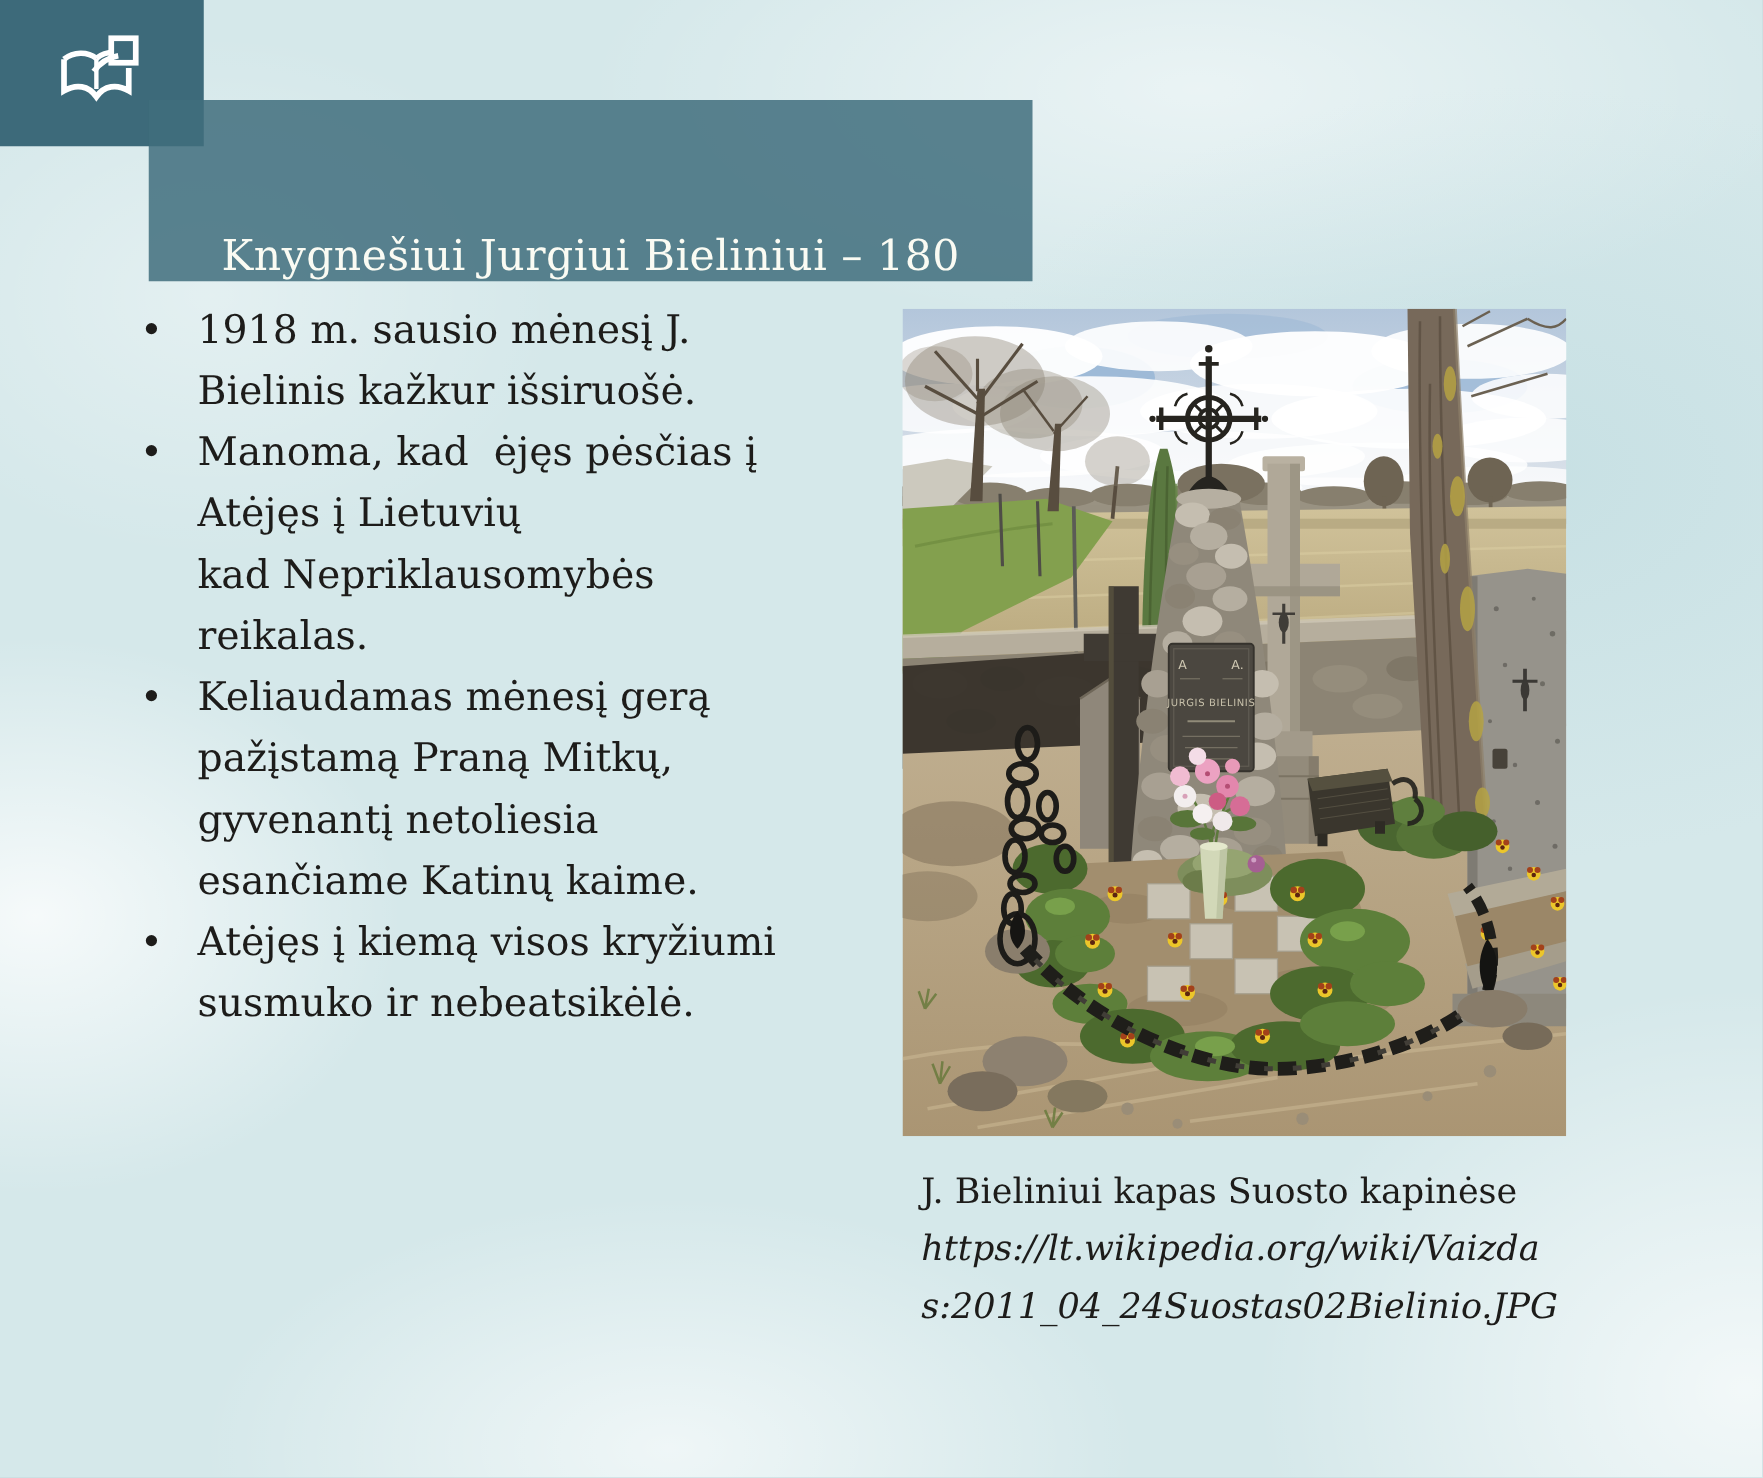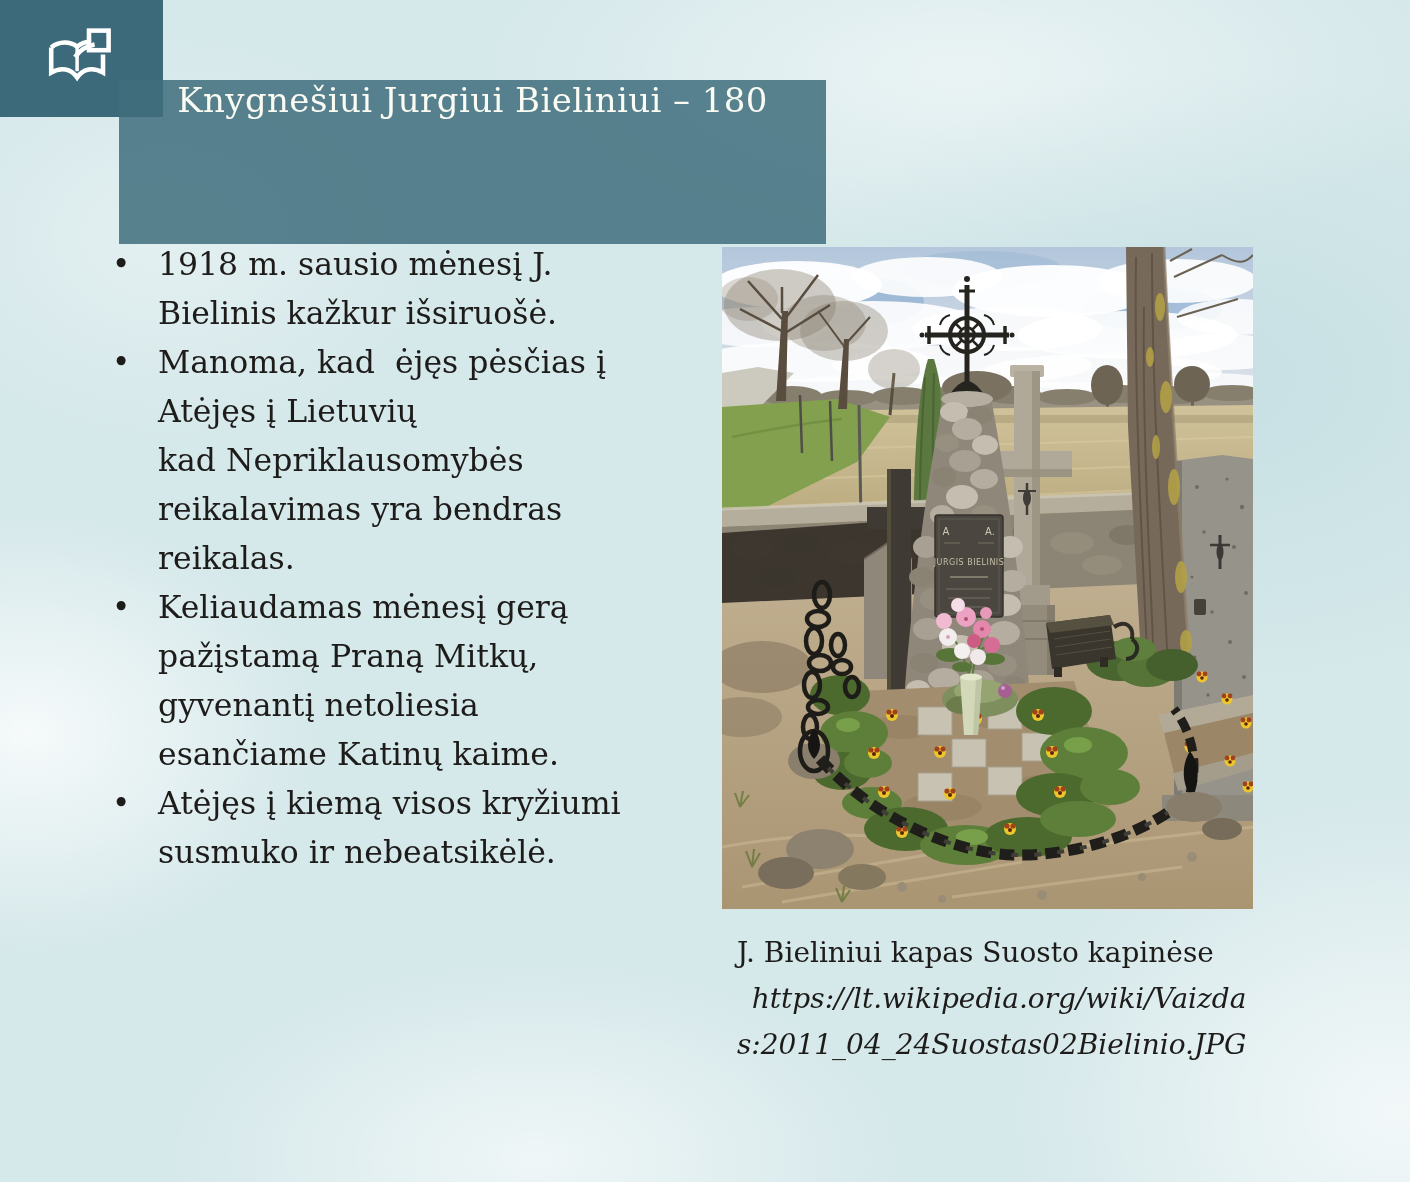--- a/index.html
+++ b/index.html
@@ -14,23 +14,23 @@
       radial-gradient(ellipse 560px 460px at 99% 94%, rgba(255,255,255,.7), rgba(255,255,255,0) 70%),
       radial-gradient(ellipse 400px 300px at 12% 20%, rgba(255,255,255,.35), rgba(255,255,255,0) 70%),
       #d5e8ea;
   }
   .corner-square{
     position:absolute;left:0;top:0;width:163px;height:117px;
     background:#3d6a7a;display:flex;align-items:center;justify-content:center;
   }
   .corner-square svg{width:84px;height:72px;margin-top:2px;}
   .title-banner{
-    position:absolute;left:119px;top:80px;width:707px;height:164px;
+    position:absolute;left:119px;top:80px;width:707px;height:145px;
     background:rgba(64,109,125,0.85);
-    display:flex;align-items:flex-start;justify-content:center;
+    display:flex;align-items:flex-end;justify-content:center;
   }
   .title-banner h1{
     margin:0;font-size:34px;font-weight:500;letter-spacing:.4px;
     color:#fafbf3;font-family:"DejaVu Serif","Liberation Serif",serif;white-space:nowrap;
   }
   .bullets{
     position:absolute;left:104px;top:240px;margin:0;padding:0;list-style:none;
     color:#1d1c1a;
   }
   .bullets li{display:flex;}
@@ -41,21 +41,21 @@
     font-size:31.5px;line-height:49px;white-space:pre;font-weight:400;
   }
   figure.photo{
     position:absolute;left:722px;top:247px;width:531px;height:662px;margin:0;
   }
   figure.photo svg{display:block;width:531px;height:662px;}
   .caption{
     position:absolute;left:737px;top:930px;color:#1d1c1a;
   }
   .caption div{font-size:28px;line-height:46px;font-weight:500;}
-  .caption .url{font-style:italic;text-align:right;}
+  .caption .url{font-style:italic;}
 </style>
 </head>
 <body>
 
 <div class="slide">
 
   <div class="corner-square">
     <svg viewBox="0 0 120 100" fill="none" stroke="#ffffff" stroke-width="6.5" stroke-linejoin="miter" stroke-linecap="butt">
       <path d="M16 32 C27 23 43 23 53 31"></path>
       <path d="M53 31 C59 26 66 24 73 24"></path>
@@ -77,21 +77,20 @@
         <div class="bullet-line">1918 m. sausio mėnesį J.</div>
         <div class="bullet-line">Bielinis kažkur išsiruošė.</div>
       </div>
     </li>
     <li>
       <span class="dot">•</span>
       <div>
         <div class="bullet-line">Manoma, kad  ėjęs pėsčias į</div>
         <div class="bullet-line">Atėjęs į Lietuvių</div>
         <div class="bullet-line">kad Nepriklausomybės</div>
-        <div class="bullet-line">reikalavimas yra bendras</div>
         <div class="bullet-line">reikalas.</div>
       </div>
     </li>
     <li>
       <span class="dot">•</span>
       <div>
         <div class="bullet-line">Keliaudamas mėnesį gerą</div>
         <div class="bullet-line">pažįstamą Praną Mitkų,</div>
         <div class="bullet-line">gyvenantį netoliesia</div>
         <div class="bullet-line">esančiame Katinų kaime.</div>

